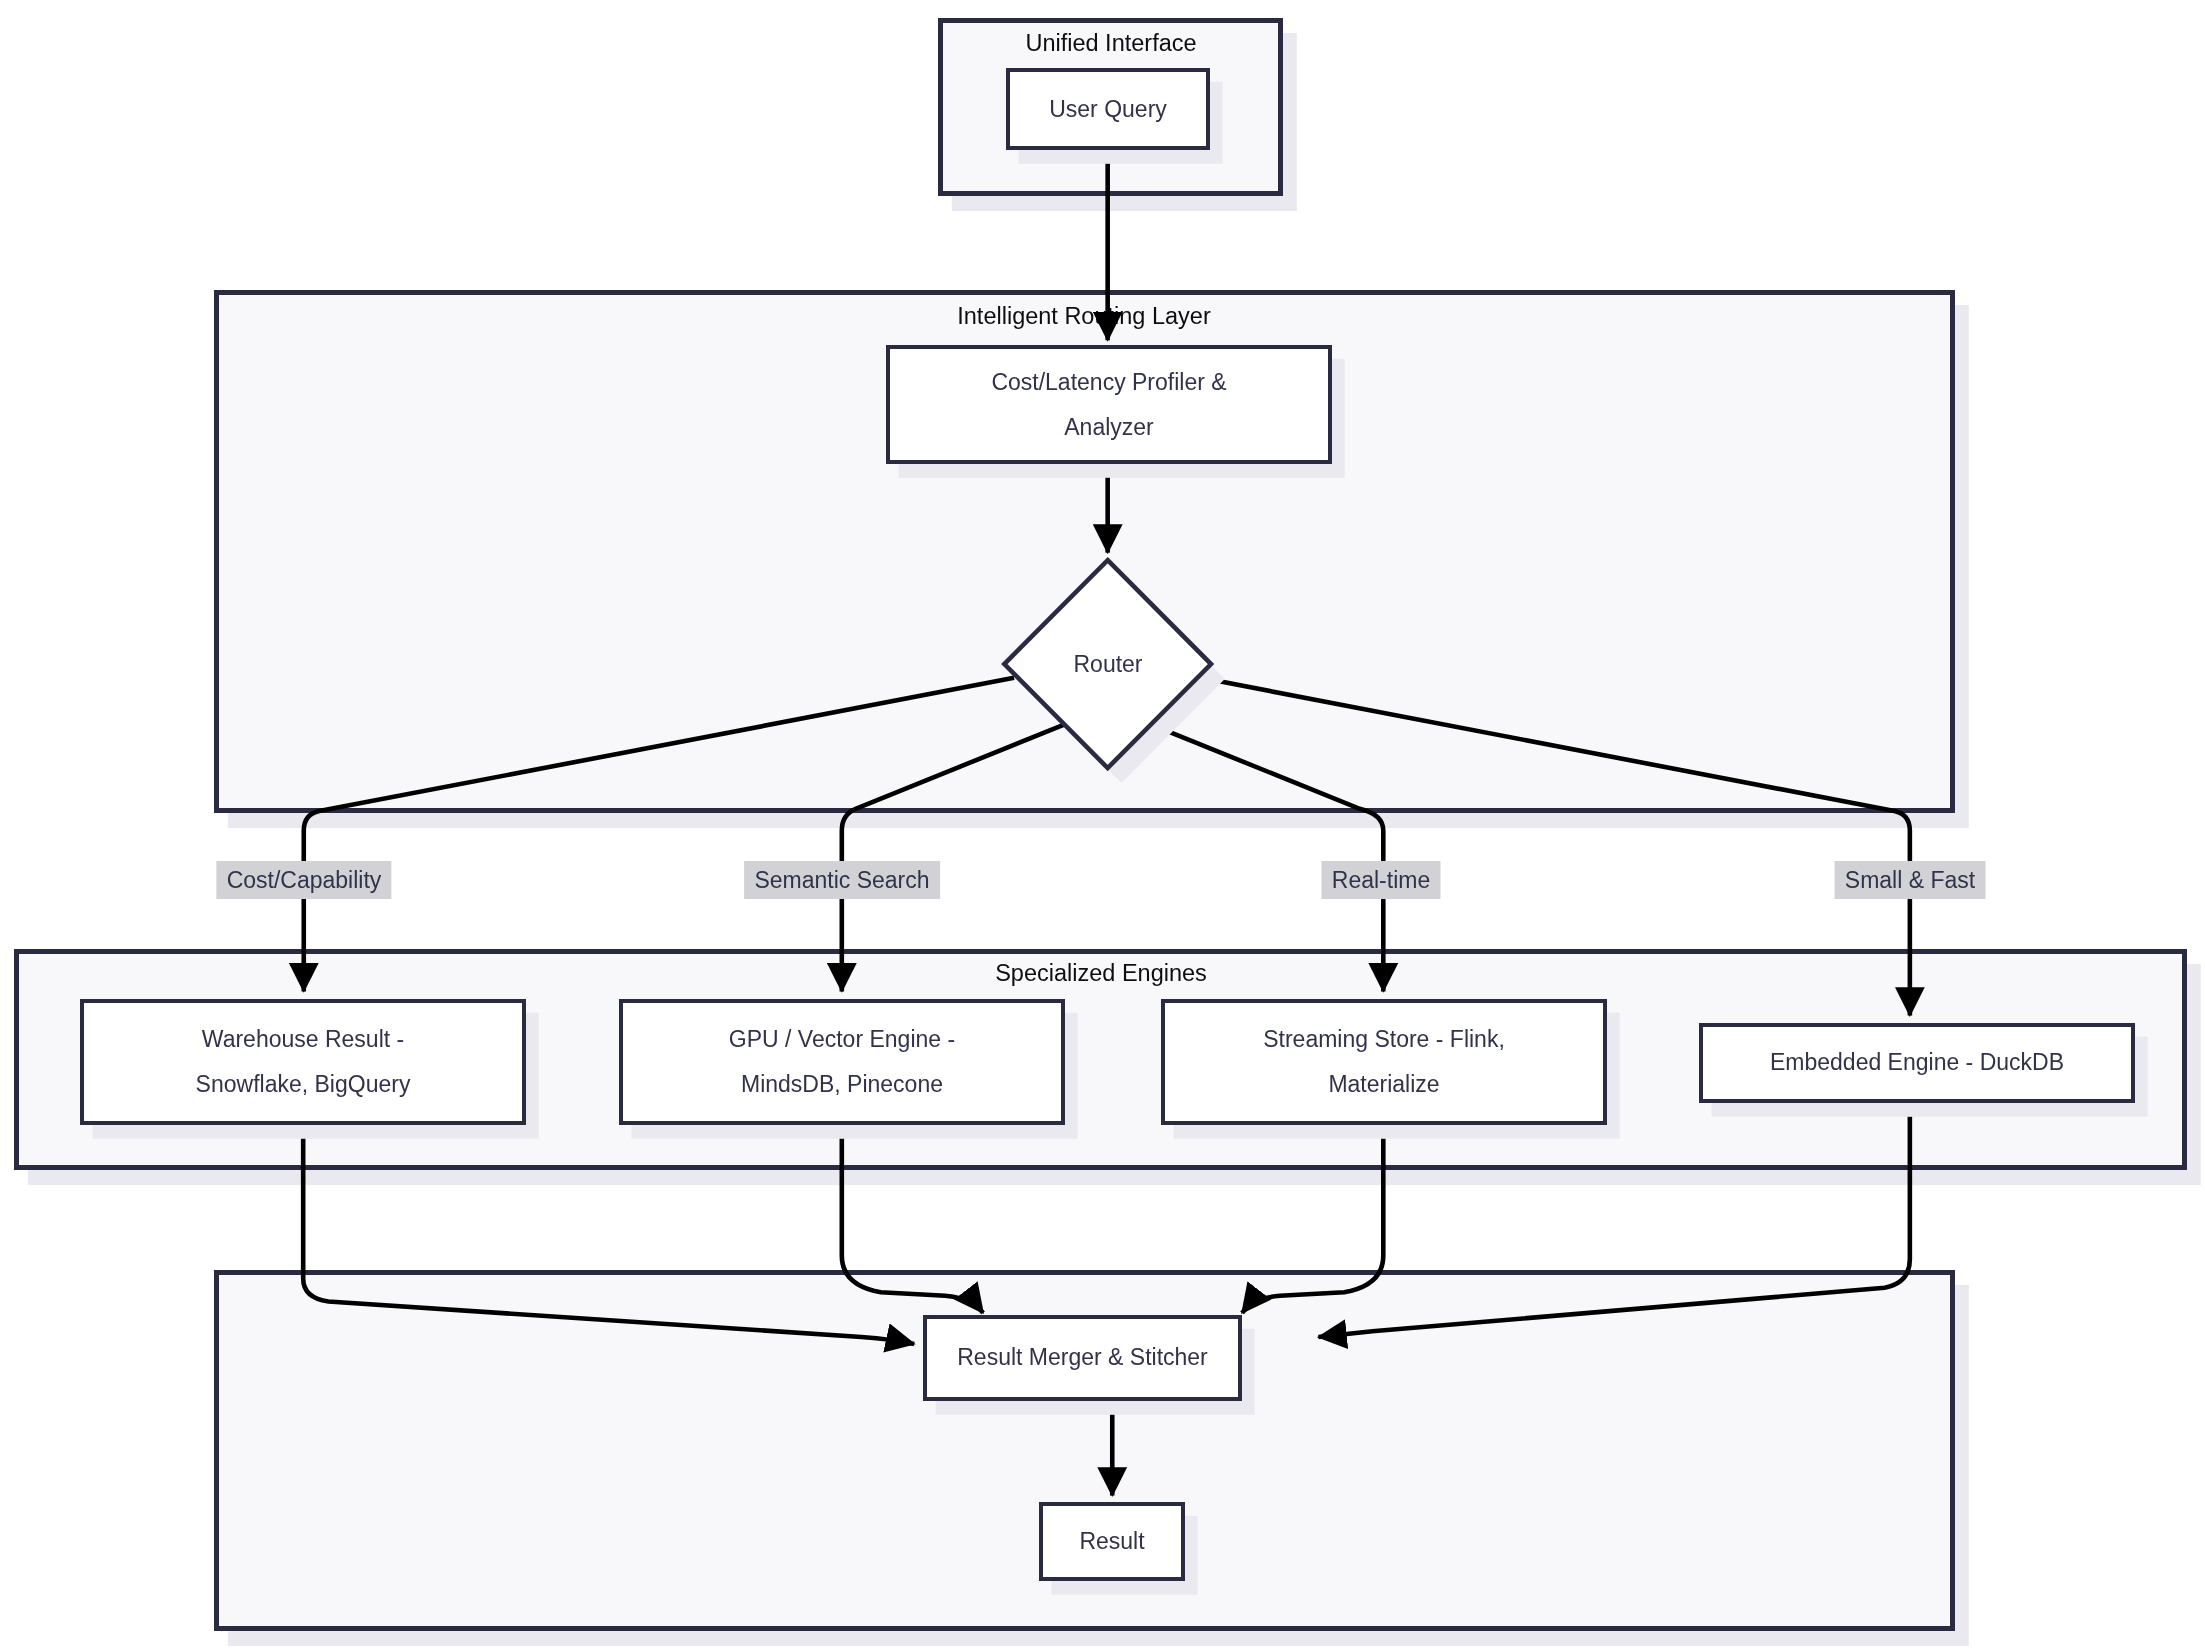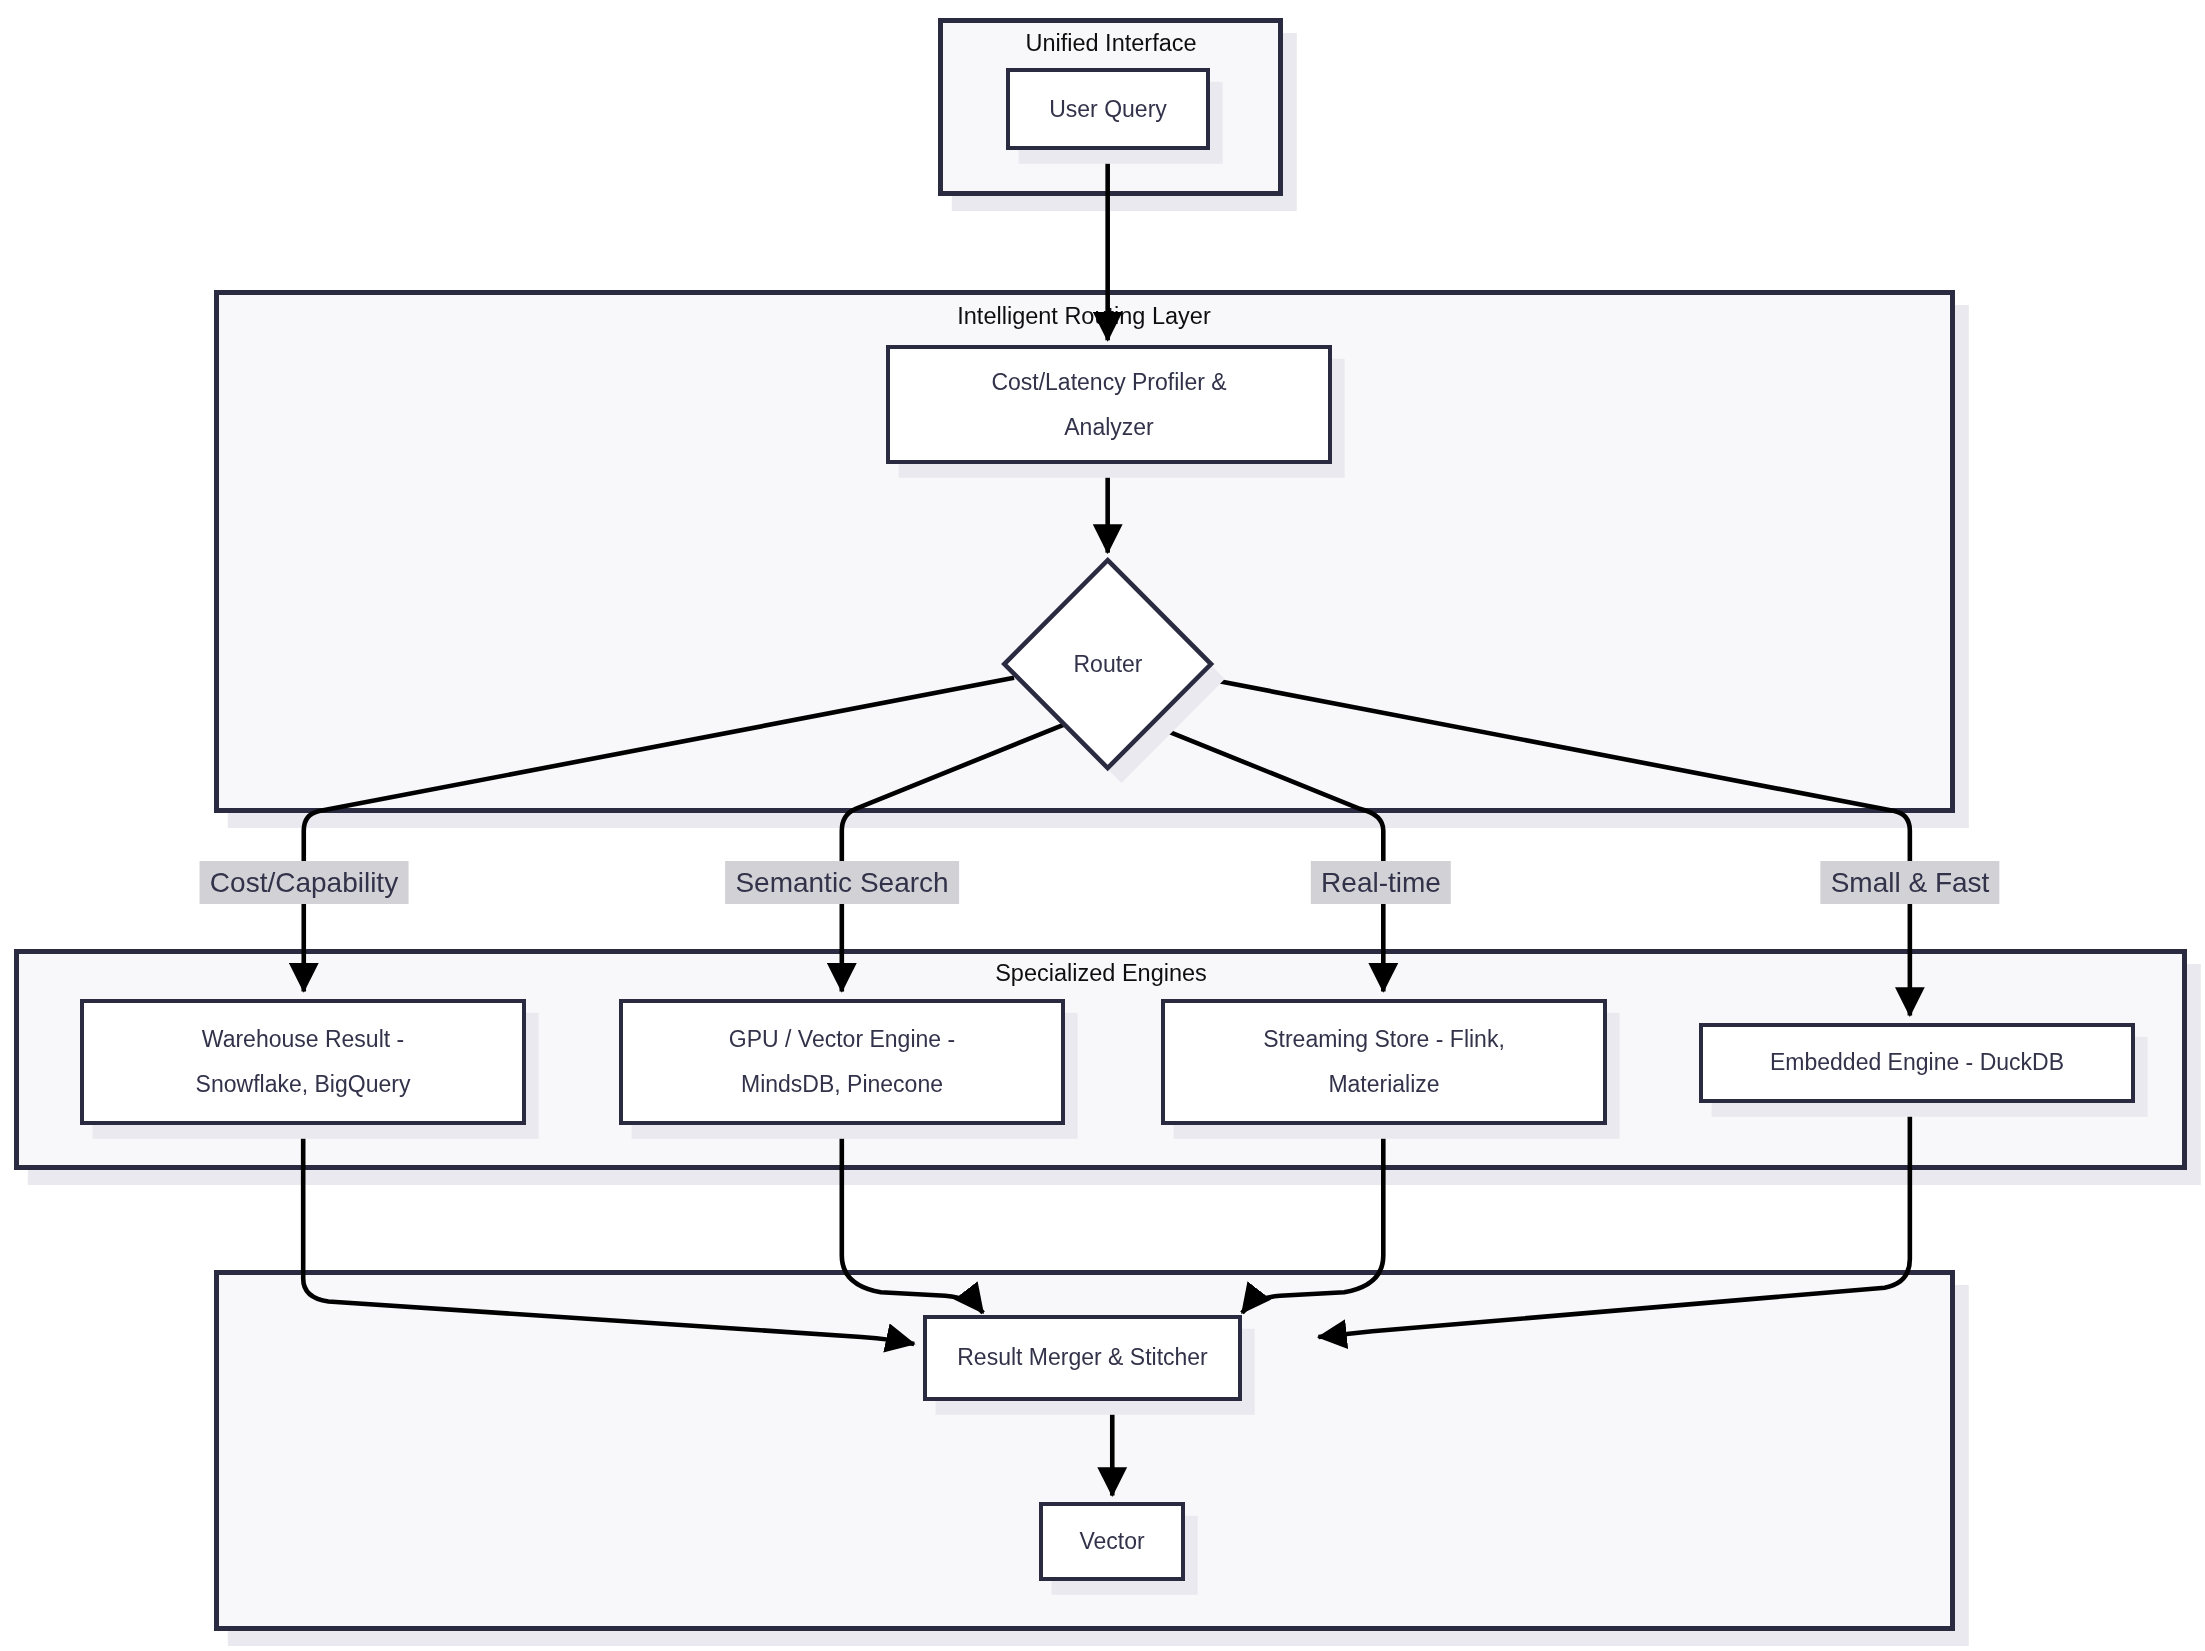--- a/index.html
+++ b/index.html
@@ -47,21 +47,21 @@
     font-size:23px;line-height:45px;
     color:var(--node_text,#32324a);
     white-space:pre-line;
     z-index:6;
   }
   .edge-label{
     position:absolute;
     transform:translateX(-50%);
     background:var(--edge_label_bg,#d2d2d6);
     color:var(--node_text,#32324a);
-    font-size:28px;
+    font-size:23px;
     padding:5.7px 10.3px;
     white-space:nowrap;
     z-index:7;
   }
   #edges{position:absolute;left:0;top:0;z-index:5;}
   #edges path.edge{stroke:var(--edge_color,#000);stroke-width:8;fill:none;}
   #edges .diamond{fill:var(--node_fill,#fff);stroke:var(--node_border,#2a2a40);stroke-width:8;}
   #edges .diamond-shadow{fill:var(--shadow,#e9e9ef);}
   .router-label{
     position:absolute;left:1108px;top:664px;
@@ -124,21 +124,21 @@
   <div class="node" style="left:619px;top:999px;width:446px;height:126px;">GPU / Vector Engine -
 MindsDB, Pinecone</div>
 
   <div class="node" style="left:1161px;top:999px;width:446px;height:126px;">Streaming Store - Flink,
 Materialize</div>
 
   <div class="node" style="left:1699px;top:1023px;width:436px;height:80px;line-height:27.6px;">Embedded Engine - DuckDB</div>
 
   <div class="node" style="left:923px;top:1315px;width:319px;height:86px;line-height:27.6px;">Result Merger &amp; Stitcher</div>
 
-  <div class="node" style="left:1039px;top:1502px;width:146px;height:79px;line-height:27.6px;">Vector</div>
+  <div class="node" style="left:1039px;top:1502px;width:146px;height:79px;line-height:27.6px;">Result</div>
 
   <div class="edge-label" style="left:304px;top:861px;">Cost/Capability</div>
   <div class="edge-label" style="left:842px;top:861px;">Semantic Search</div>
   <div class="edge-label" style="left:1381px;top:861px;">Real-time</div>
   <div class="edge-label" style="left:1910px;top:861px;">Small &amp; Fast</div>
 
 </div>
 
 
 </body></html>

